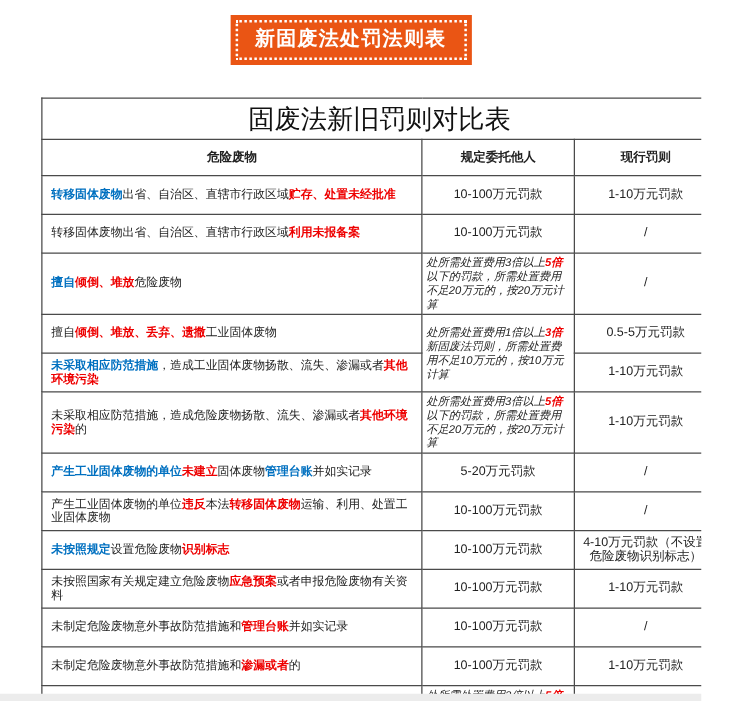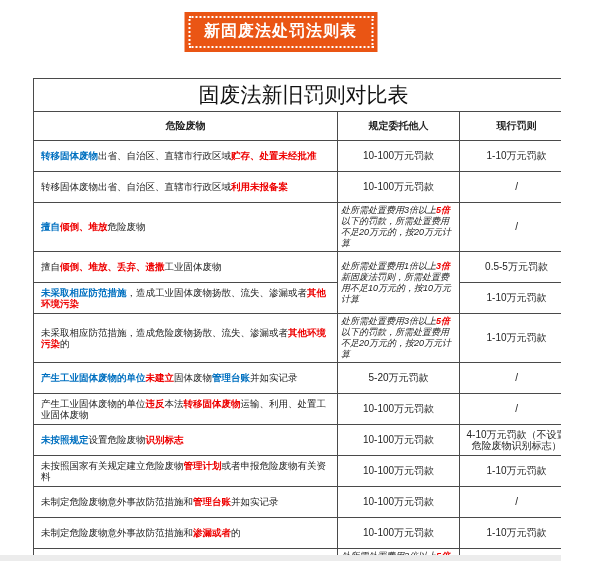--- a/index.html
+++ b/index.html
@@ -133,21 +133,21 @@
           <td class="behavior"><span class="c-plain">产生工业固体废物的单位</span><span class="c-red">违反</span><span class="c-plain">本法</span><span class="c-red">转移固体废物</span><span class="c-plain">运输、利用、处置工业固体废物</span></td>
           <td class="penalty"><span class="c-plain">10-100万元罚款</span></td>
           <td class="penalty">/</td>
         </tr>
         <tr>
           <td class="behavior"><span class="c-blue">未按照规定</span><span class="c-plain">设置危险废物</span><span class="c-red">识别标志</span></td>
           <td class="penalty"><span class="c-plain">10-100万元罚款</span></td>
           <td class="penalty">4-10万元罚款（不设置危险废物识别标志）</td>
         </tr>
         <tr>
-          <td class="behavior"><span class="c-plain">未按照国家有关规定建立危险废物</span><span class="c-red">管理计划</span><span class="c-plain">或者申报危险废物有关资料</span></td>
+          <td class="behavior"><span class="c-plain">未按照国家有关规定建立危险废物</span><span class="c-red">应急预案</span><span class="c-plain">或者申报危险废物有关资料</span></td>
           <td class="penalty"><span class="c-plain">10-100万元罚款</span></td>
           <td class="penalty">1-10万元罚款</td>
         </tr>
         <tr>
           <td class="behavior"><span class="c-plain">未制定危险废物意外事故防范措施和</span><span class="c-red">管理台账</span><span class="c-plain">并如实记录</span></td>
           <td class="penalty"><span class="c-plain">10-100万元罚款</span></td>
           <td class="penalty">/</td>
         </tr>
         <tr>
           <td class="behavior"><span class="c-plain">未制定危险废物意外事故防范措施和</span><span class="c-red">渗漏或者</span><span class="c-plain">的</span></td>

